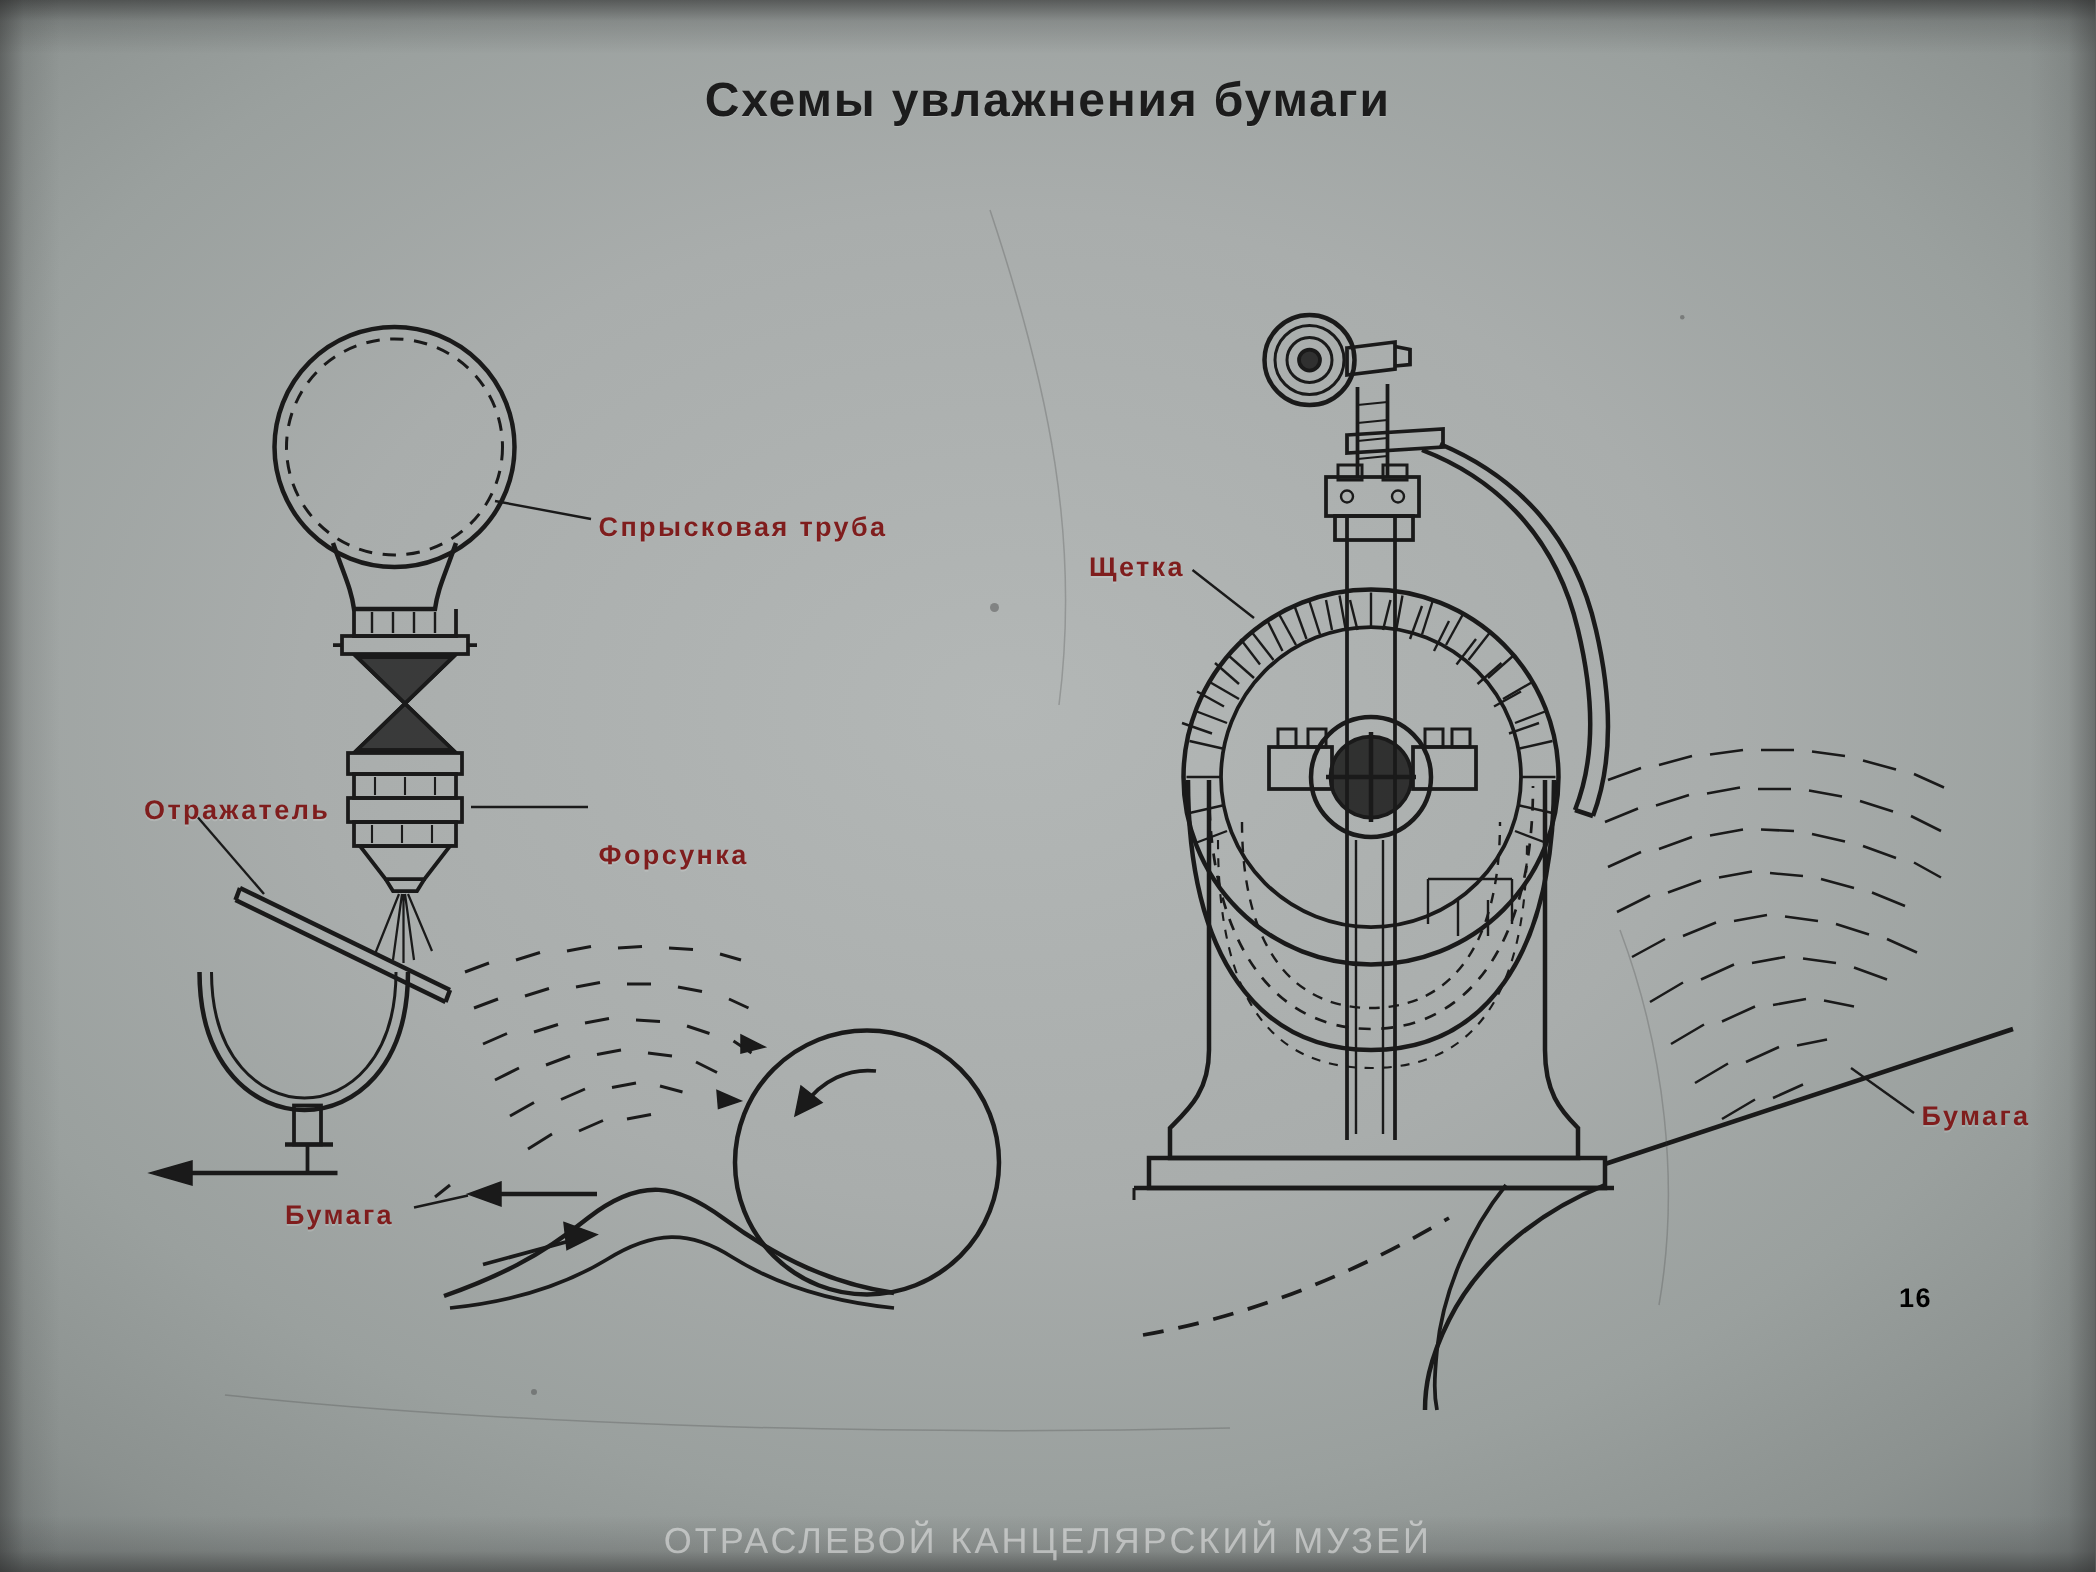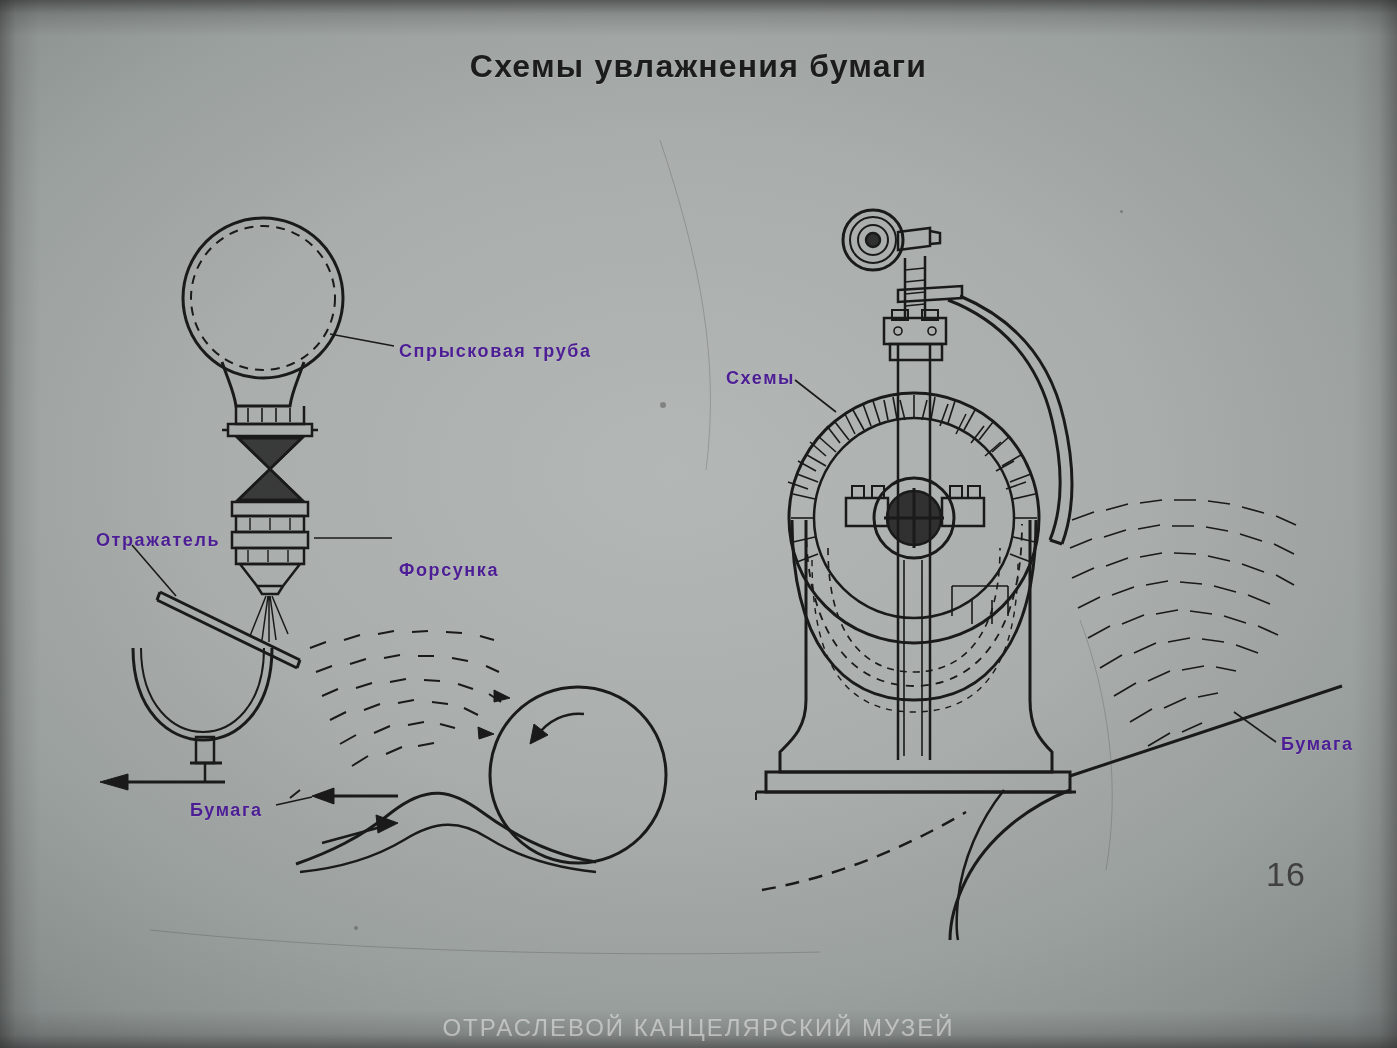--- a/index.html
+++ b/index.html
@@ -48,29 +48,29 @@
     font-weight: bold;
     letter-spacing: 1.2px;
     color: #1c1c1c;
     text-shadow: 0 1px 0 rgba(255,255,255,0.18);
   }
   .lbl {
     position: absolute;
     font-size: 18px;
     font-weight: bold;
     letter-spacing: 1.6px;
-    color: #4c1d95;
+    color: #7f1d1d;
     white-space: nowrap;
     text-shadow: 0 1px 0 rgba(255,255,255,0.15);
   }
   .pagenum {
     position: absolute;
-    font-size: 34px;
-    font-weight: normal;
-    color: #404040;
+    font-size: 18px;
+    font-weight: bold;
+    color: #000000;
     letter-spacing: 1px;
   }
   .watermark {
     position: absolute;
     left: 0;
     bottom: 6px;
     width: 1397px;
     text-align: center;
     font-size: 24px;
     letter-spacing: 2px;
@@ -298,21 +298,21 @@
     </g>
   </svg>
 
   <div class="title">Схемы увлажнения бумаги</div>
 
   <div class="lbl" style="left:399px; top:341px;">Спрысковая труба</div>
   <div class="lbl" style="left:399px; top:533px;margin-top:27px;">Форсунка</div>
   <div class="lbl" style="left:54px; top:530px;margin-left:42px;">Отражатель</div>
   <div class="lbl" style="left:190px; top:800px;">Бумага</div>
 
-  <div class="lbl" style="left:726px; top:368px;">Схемы</div>
+  <div class="lbl" style="left:726px; top:368px;">Щетка</div>
   <div class="lbl" style="left:1281px; top:734px;">Бумага</div>
 
   <div class="pagenum" style="left:1266px; top:855px;">16</div>
 
   <div class="watermark">ОТРАСЛЕВОЙ КАНЦЕЛЯРСКИЙ МУЗЕЙ</div>
 
   <div class="speck" style="left:660px; top:402px; width:6px; height:6px;"></div>
   <div class="speck" style="left:354px; top:926px; width:4px; height:4px;"></div>
   <div class="speck" style="left:1120px; top:210px; width:3px; height:3px;"></div>
 </div>

